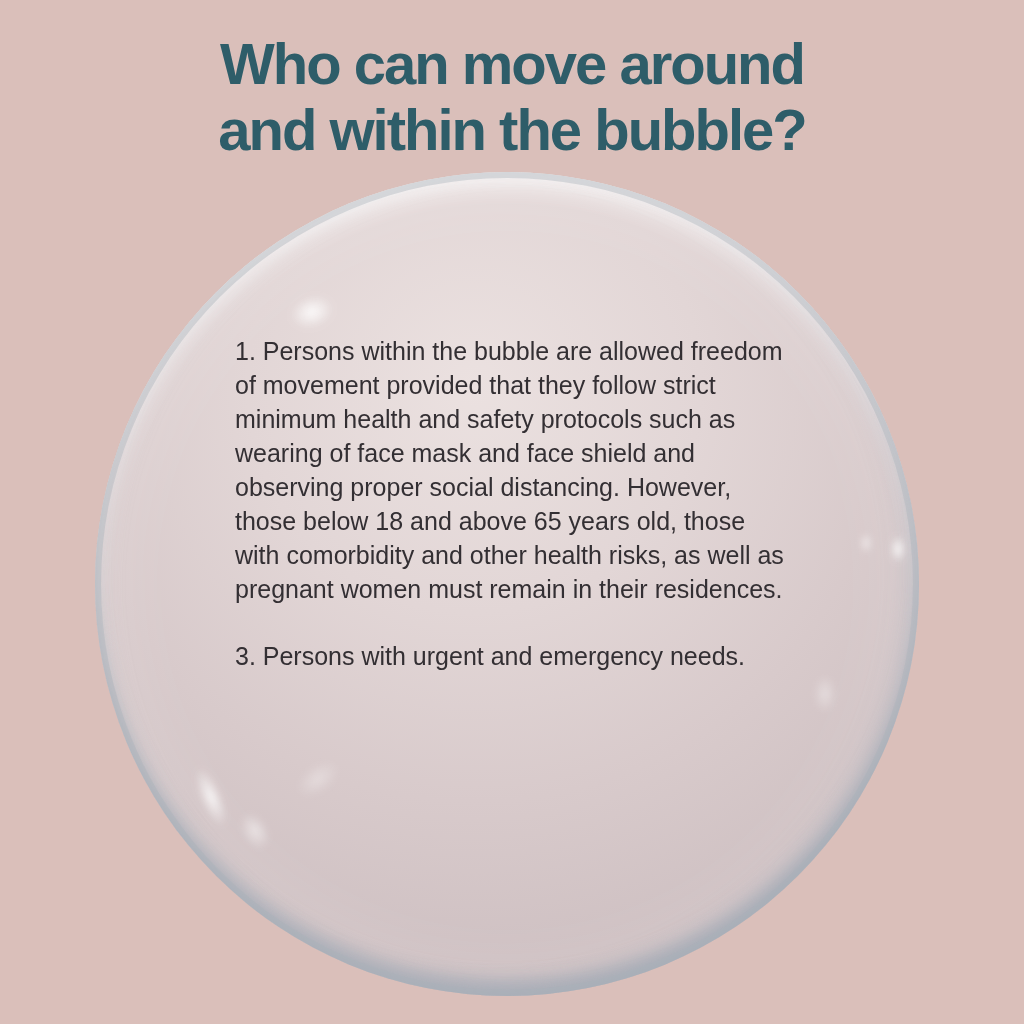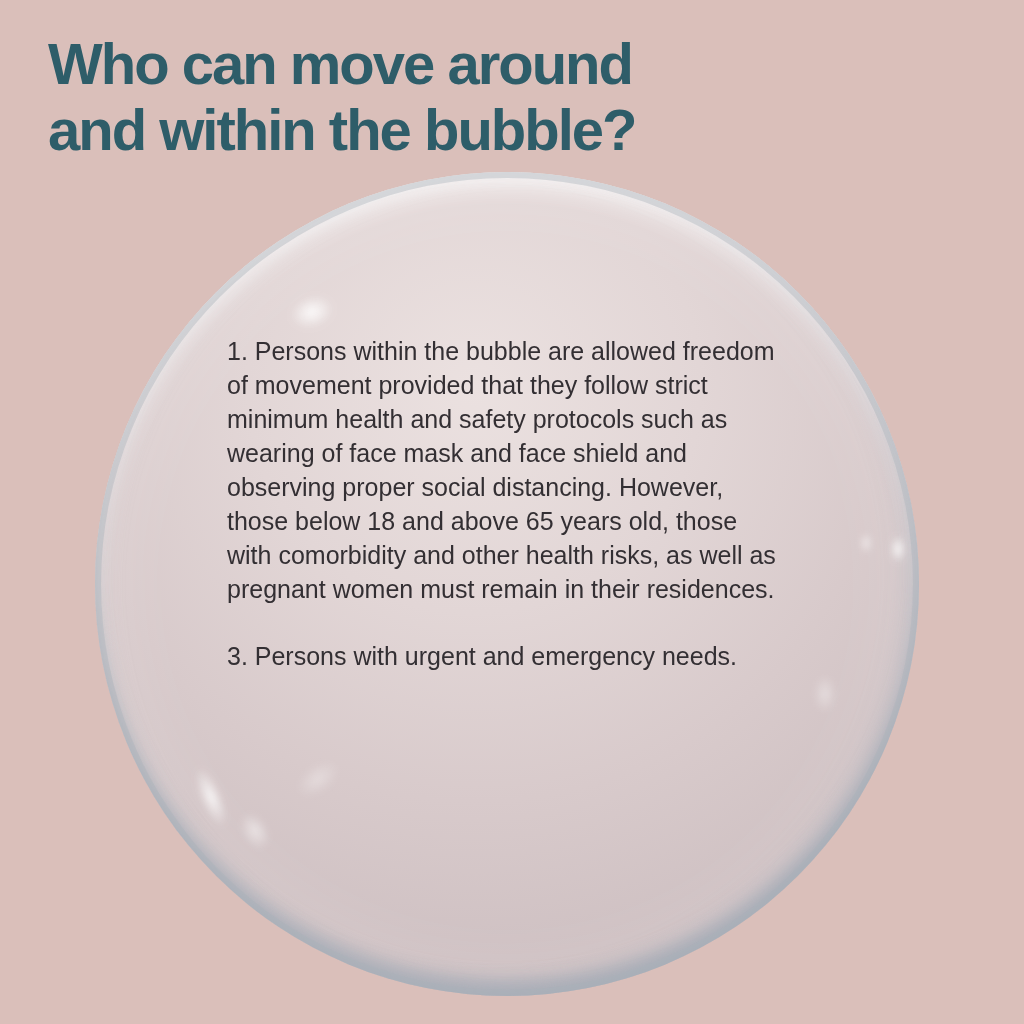--- a/index.html
+++ b/index.html
@@ -22,27 +22,27 @@
     position: absolute;
     inset: 0;
     width: 1024px;
     height: 1024px;
   }
   .title {
     position: absolute;
     top: 31px;
     left: 0;
     width: 100%;
+    text-align: center;
     font-size: 58px;
     line-height: 66px;
     font-weight: 700;
     letter-spacing: -2px;
     color: var(--title);
     white-space: pre-line;
-    padding-left: 48px;
   }
   .bubble {
     position: absolute;
     left: 95px;
     top: 172px;
     width: 824px;
     height: 824px;
     border-radius: 50%;
     background: radial-gradient(circle at 46% 26%,
       var(--bubble-top) 0%,
@@ -66,21 +66,21 @@
   }
   .hl1 { left: 195px; top: 124px; width: 44px; height: 32px; transform: rotate(-18deg); opacity: .95; }
   .hl2 { left: 795px; top: 363px; width: 16px; height: 28px; opacity: .95; }
   .hl3 { left: 764px; top: 360px; width: 14px; height: 22px; opacity: .60; }
   .hl4 { left: 105px; top: 593px; width: 22px; height: 64px; transform: rotate(-23deg); opacity: .90; }
   .hl5 { left: 147px; top: 639px; width: 26px; height: 40px; transform: rotate(-30deg); opacity: .55; }
   .hl6 { left: 199px; top: 593px; width: 48px; height: 28px; transform: rotate(-35deg); opacity: .35; }
   .hl7 { left: 718px; top: 503px; width: 24px; height: 38px; opacity: .40; }
   .content {
     position: absolute;
-    left: 132px;
+    left: 140px;
     top: 162px;
     width: 700px;
     color: var(--body-text);
     font-size: 25px;
     line-height: 34px;
   }
   .content p {
     white-space: pre-line;
     margin-bottom: 33px;
   }

